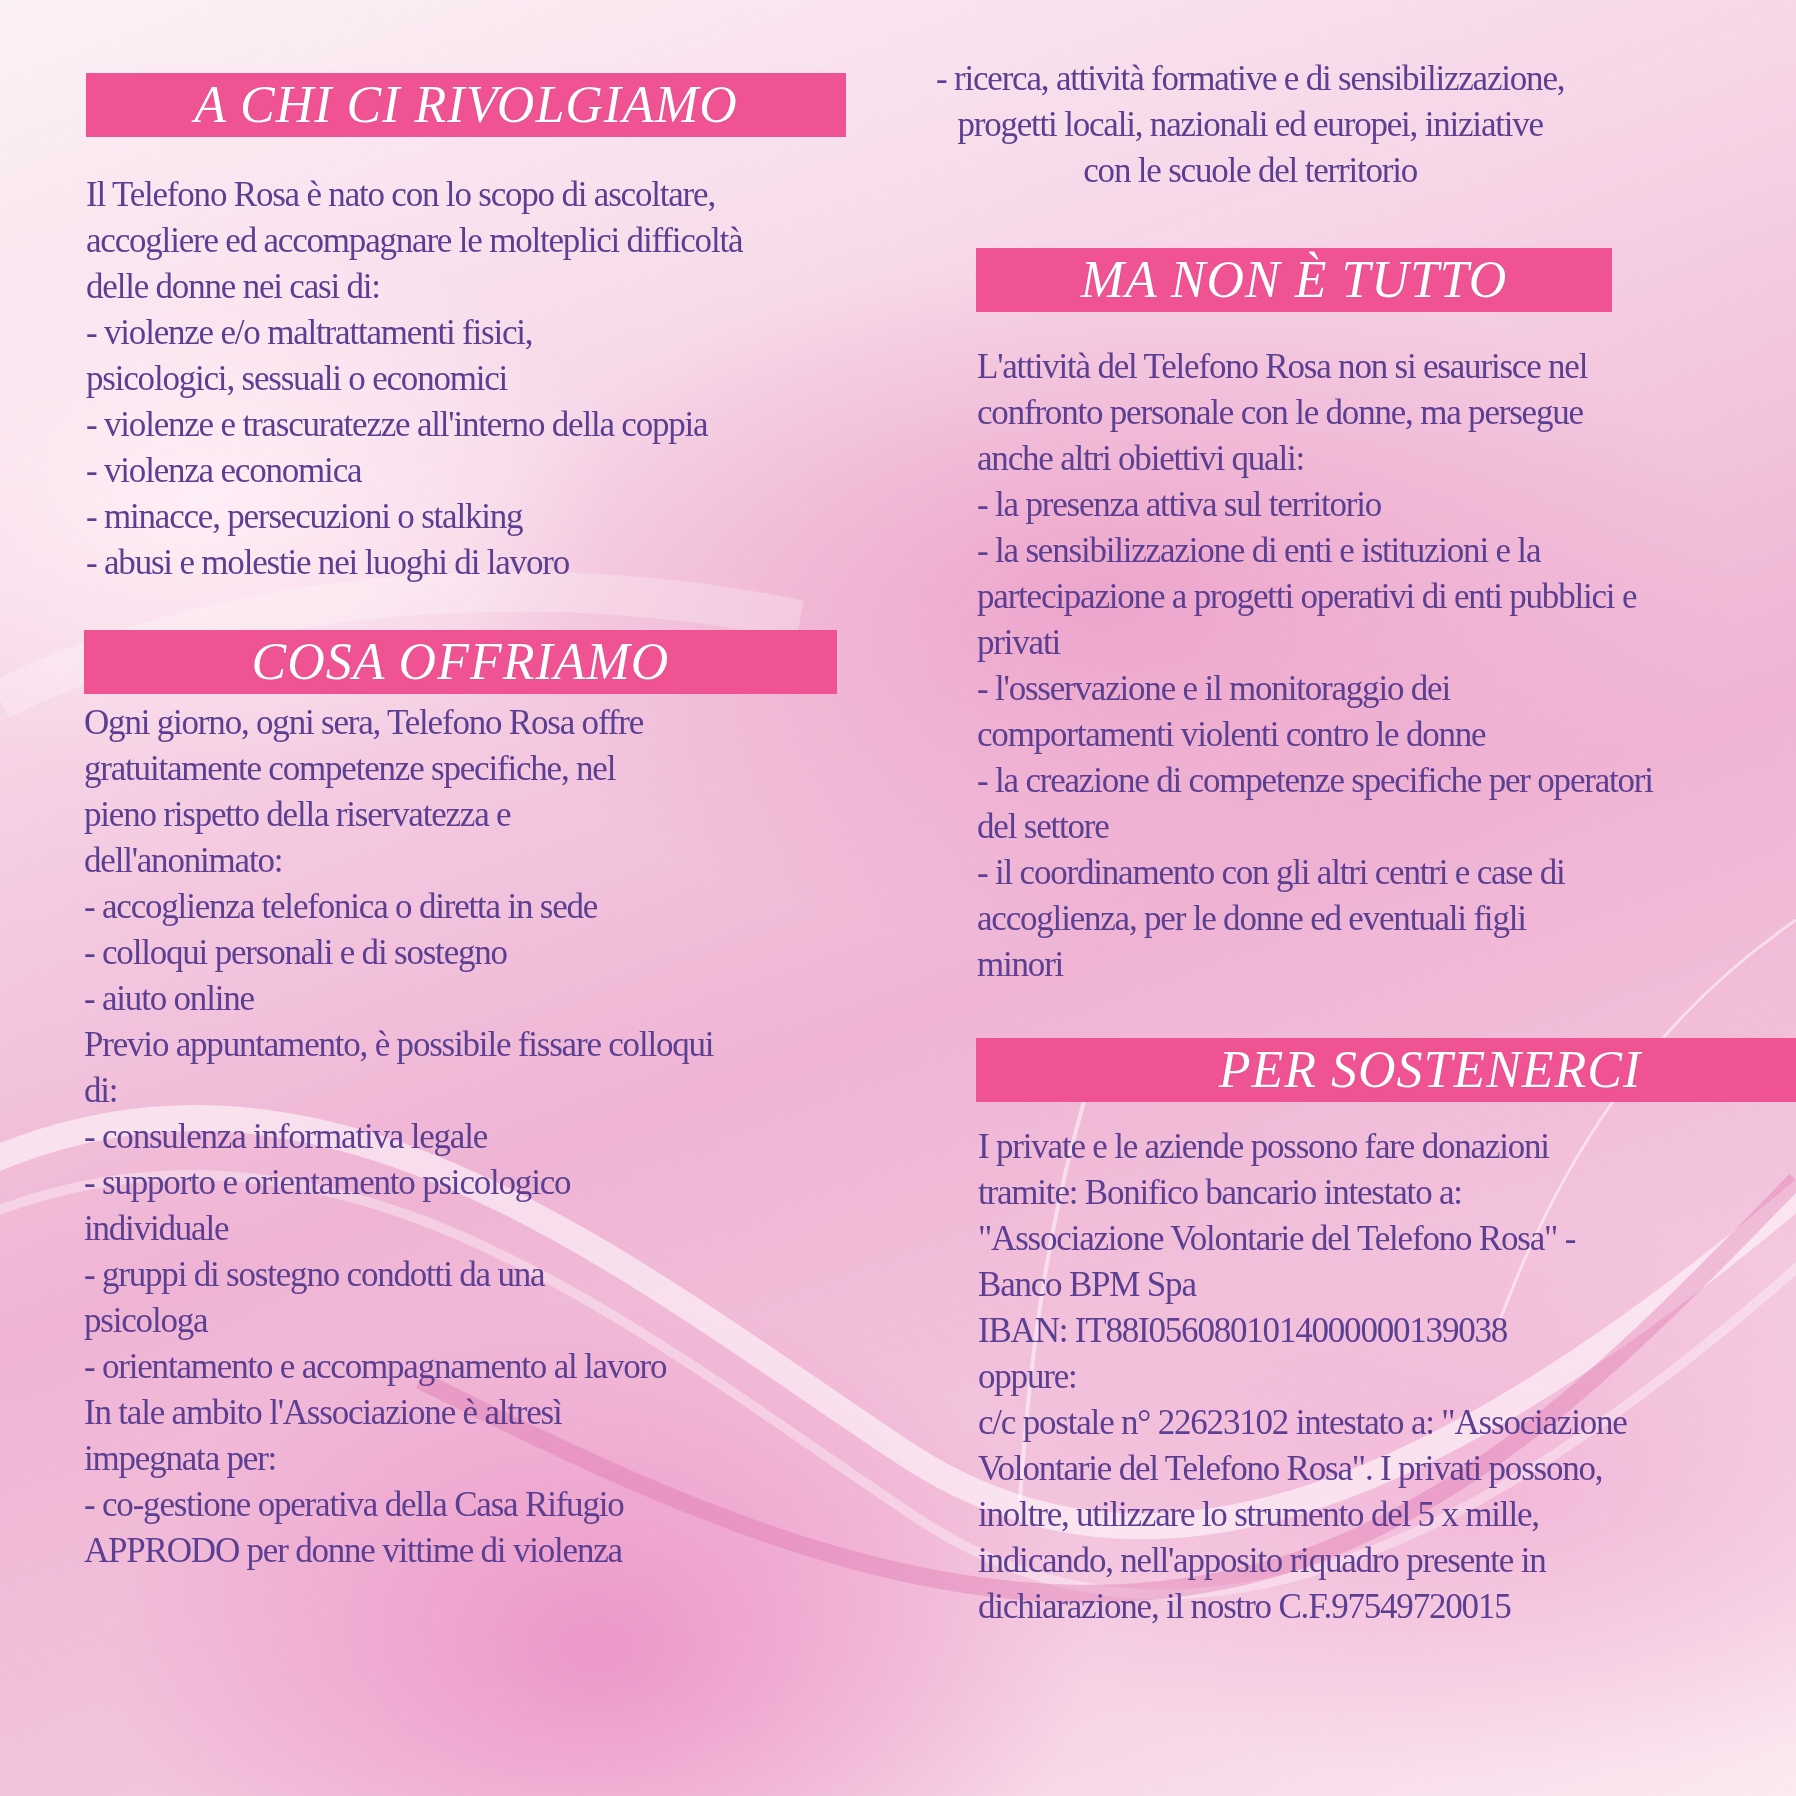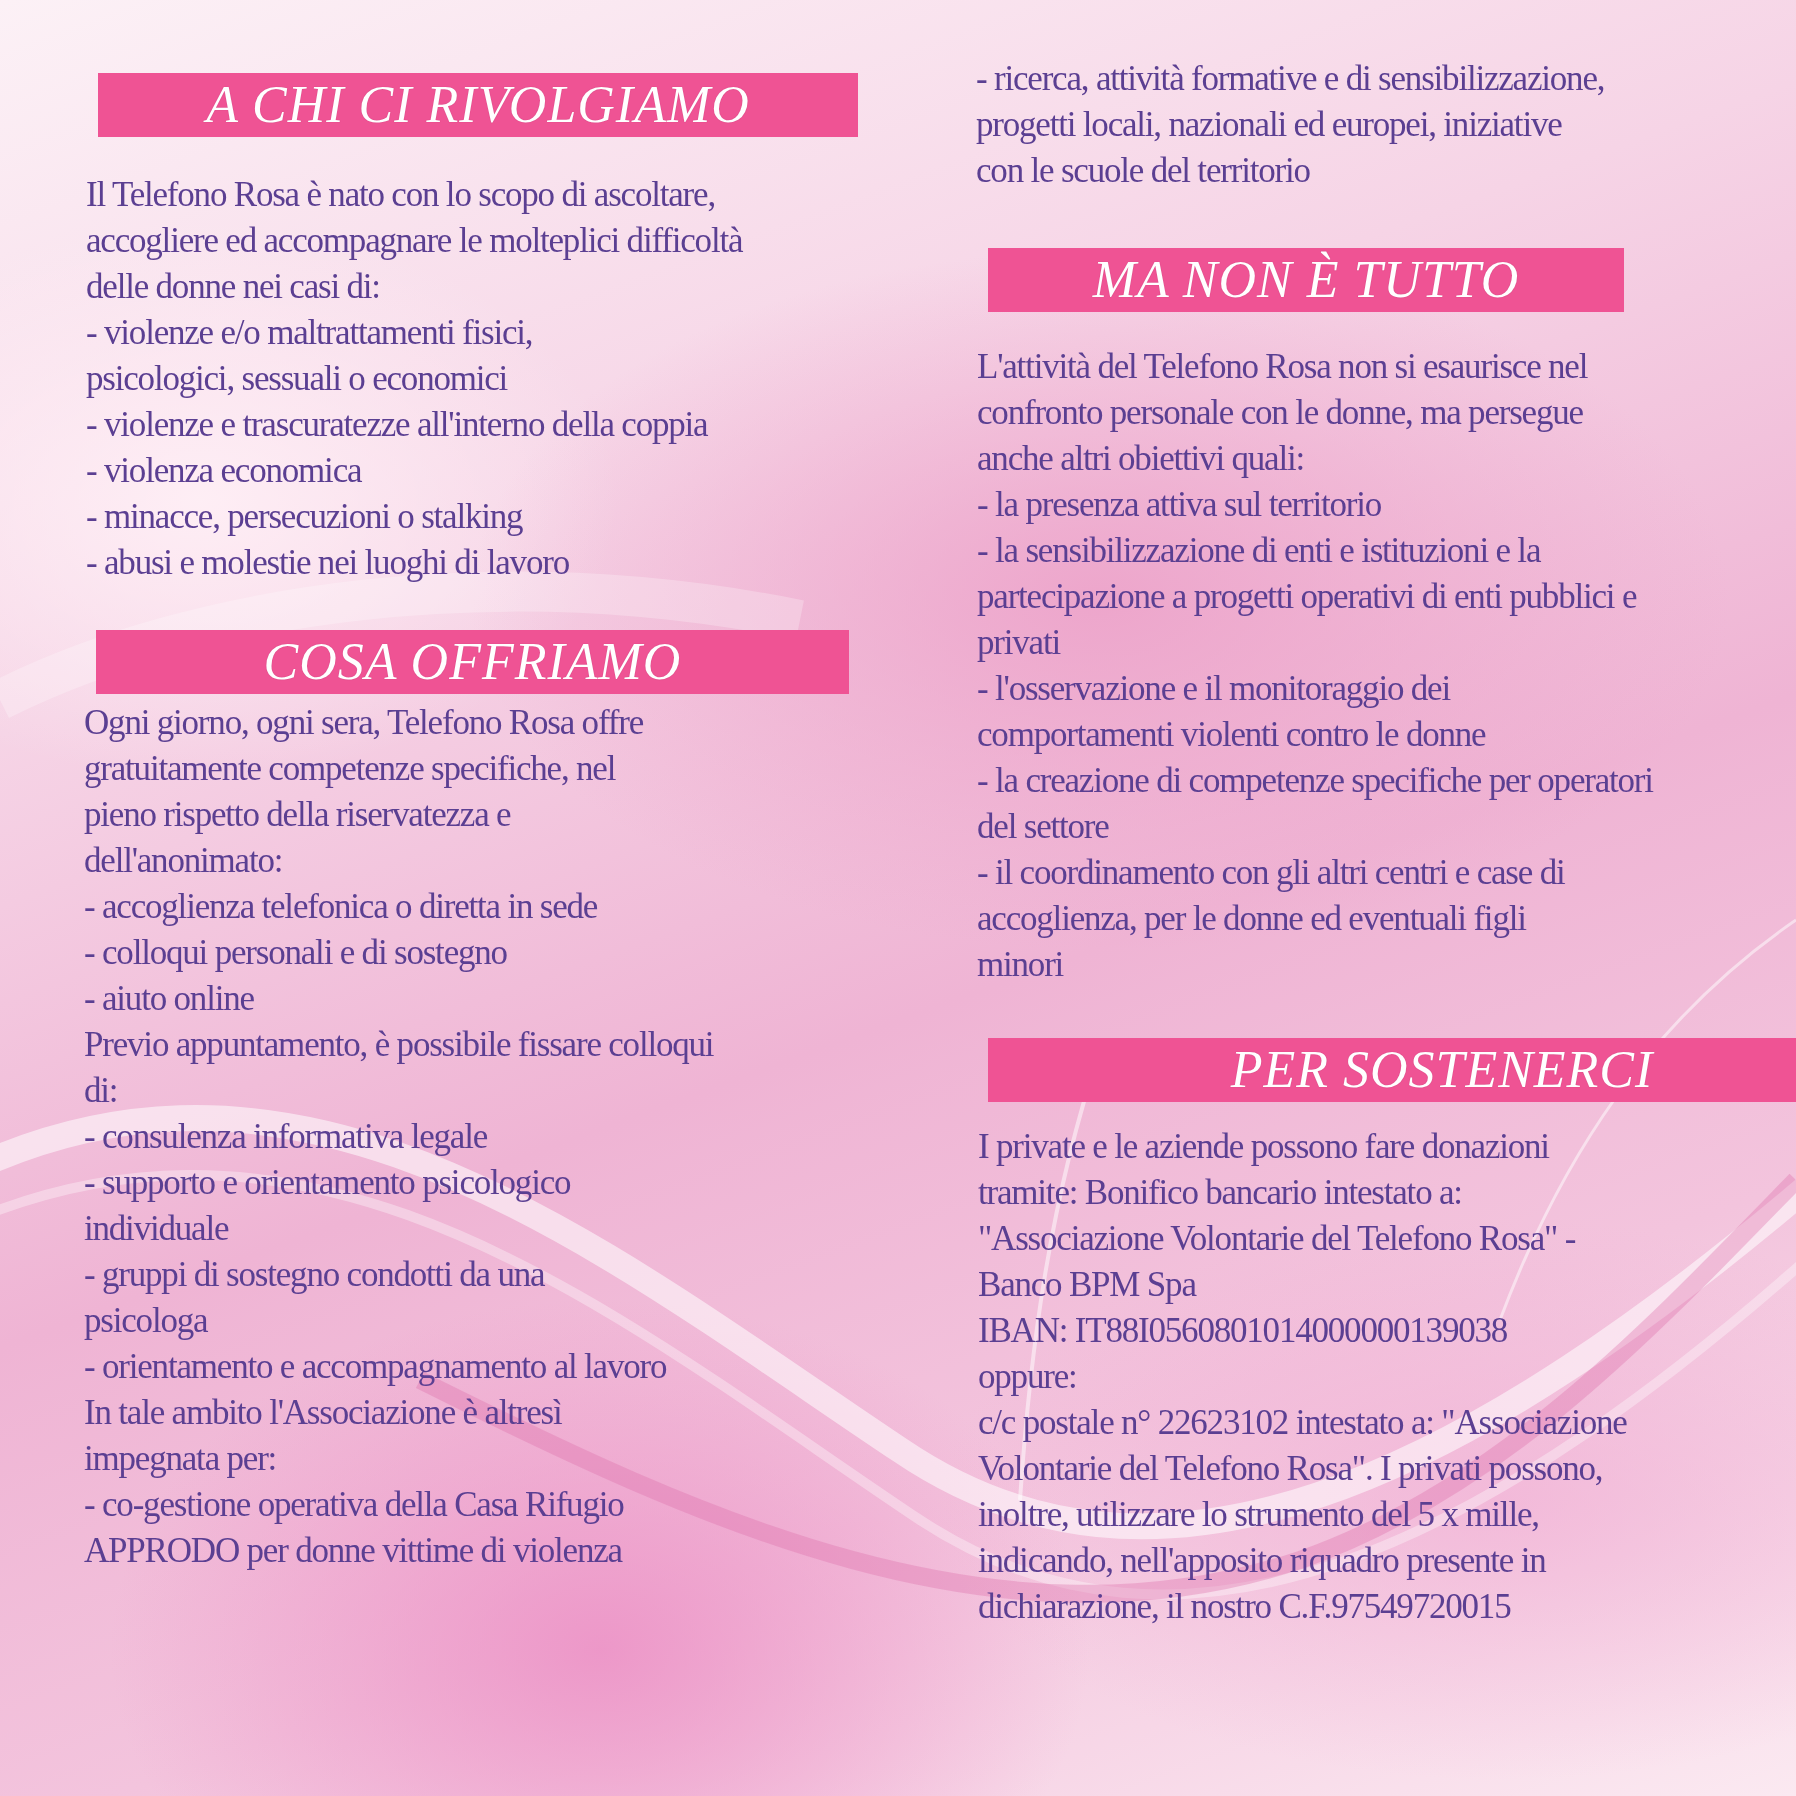--- a/index.html
+++ b/index.html
@@ -29,21 +29,20 @@
       color: #ffffff;
       font-style: italic;
       font-family: "Liberation Serif", "DejaVu Serif", serif;
       text-align: center;
       line-height: 1;
       display: flex;
       align-items: center;
       justify-content: center;
       letter-spacing: 1px;
       text-shadow: 0 0 1px rgba(120,0,60,0.35);
-      margin-left: 12px;
     }
     .text-block {
       position: absolute;
       color: #5b3f92;
       font-size: 35px;
       line-height: 46px;
       letter-spacing: -1.2px;
       transform-origin: left top;
     }
     .text-block .line {
@@ -98,21 +97,21 @@
   <span class="line">individuale</span>
   <span class="line">- gruppi di sostegno condotti da una</span>
   <span class="line">psicologa</span>
   <span class="line">- orientamento e accompagnamento al lavoro</span>
   <span class="line">In tale ambito l'Associazione è altresì</span>
   <span class="line">impegnata per:</span>
   <span class="line">- co-gestione operativa della Casa Rifugio</span>
   <span class="line">APPRODO per donne vittime di violenza</span>
 </div>
 
-<div class="text-block" style="left:976px; top:56px;">
+<div class="text-block" style="left:936px; top:56px;text-align:center;">
   <span class="line">- ricerca, attività formative e di sensibilizzazione,</span>
   <span class="line">progetti locali, nazionali ed europei, iniziative</span>
   <span class="line">con le scuole del territorio</span>
 </div>
 
 <div class="banner" style="left:976px; top:248px; width:636px; height:64px; font-size:52px;">
   <span>MA NON È TUTTO</span>
 </div>
 
 <div class="text-block" style="left:977px; top:344px;">

